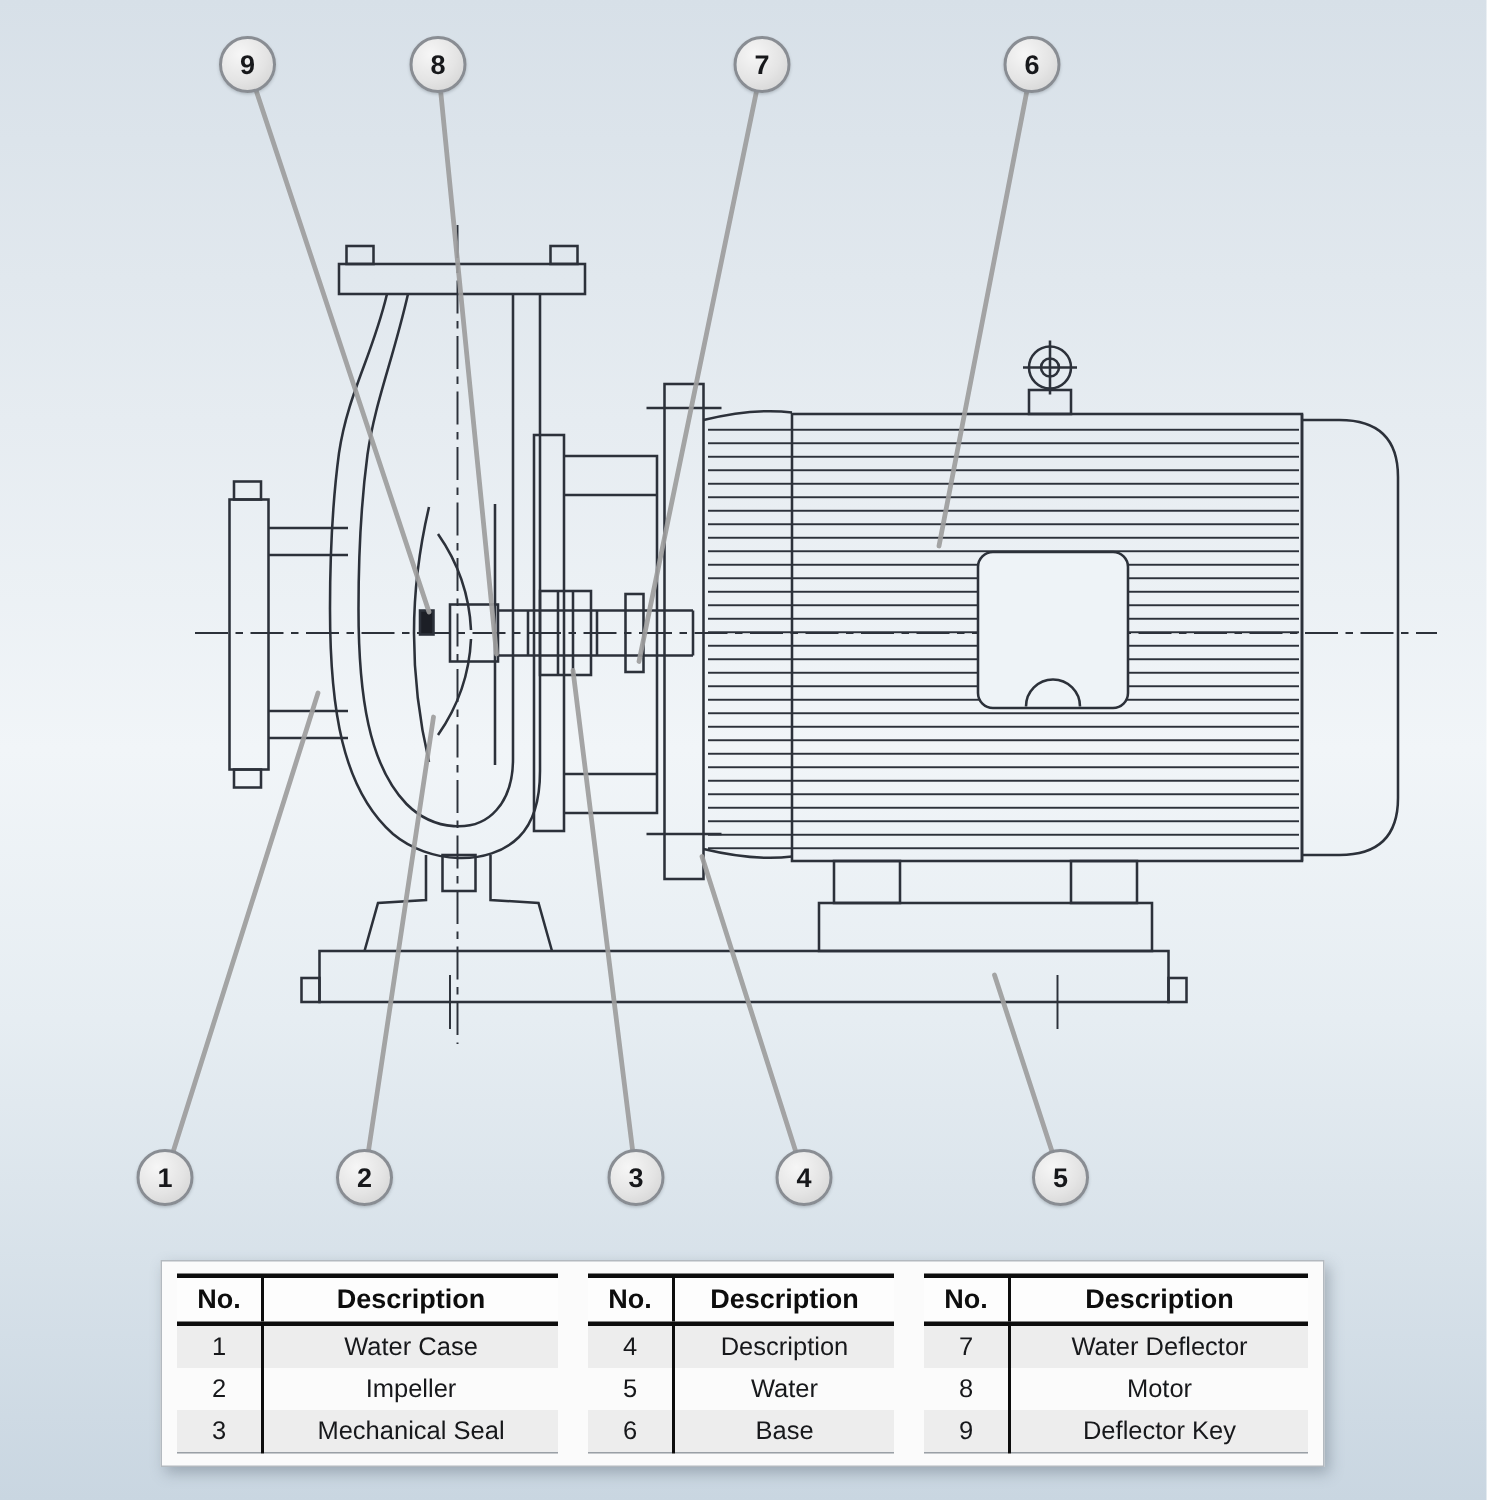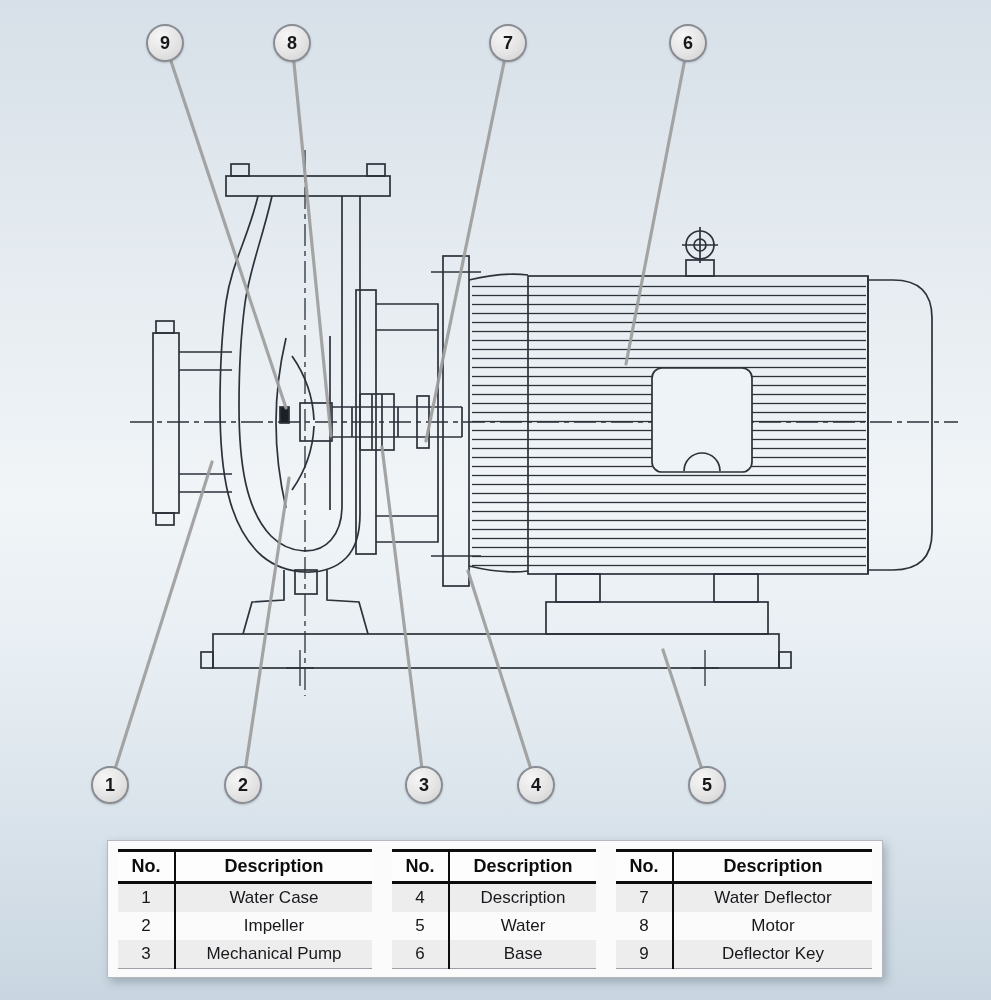--- a/index.html
+++ b/index.html
@@ -211,21 +211,21 @@
         <tr>
           <td class="no">1</td>
           <td class="desc">Water Case</td>
         </tr>
         <tr>
           <td class="no">2</td>
           <td class="desc">Impeller</td>
         </tr>
         <tr>
           <td class="no">3</td>
-          <td class="desc">Mechanical Pump</td>
+          <td class="desc">Mechanical Seal</td>
         </tr>
       </tbody>
     </table>
 
     <table class="parts-table t1">
       <thead>
         <tr>
           <th class="no">No.</th>
           <th class="desc">Description</th>
         </tr>

